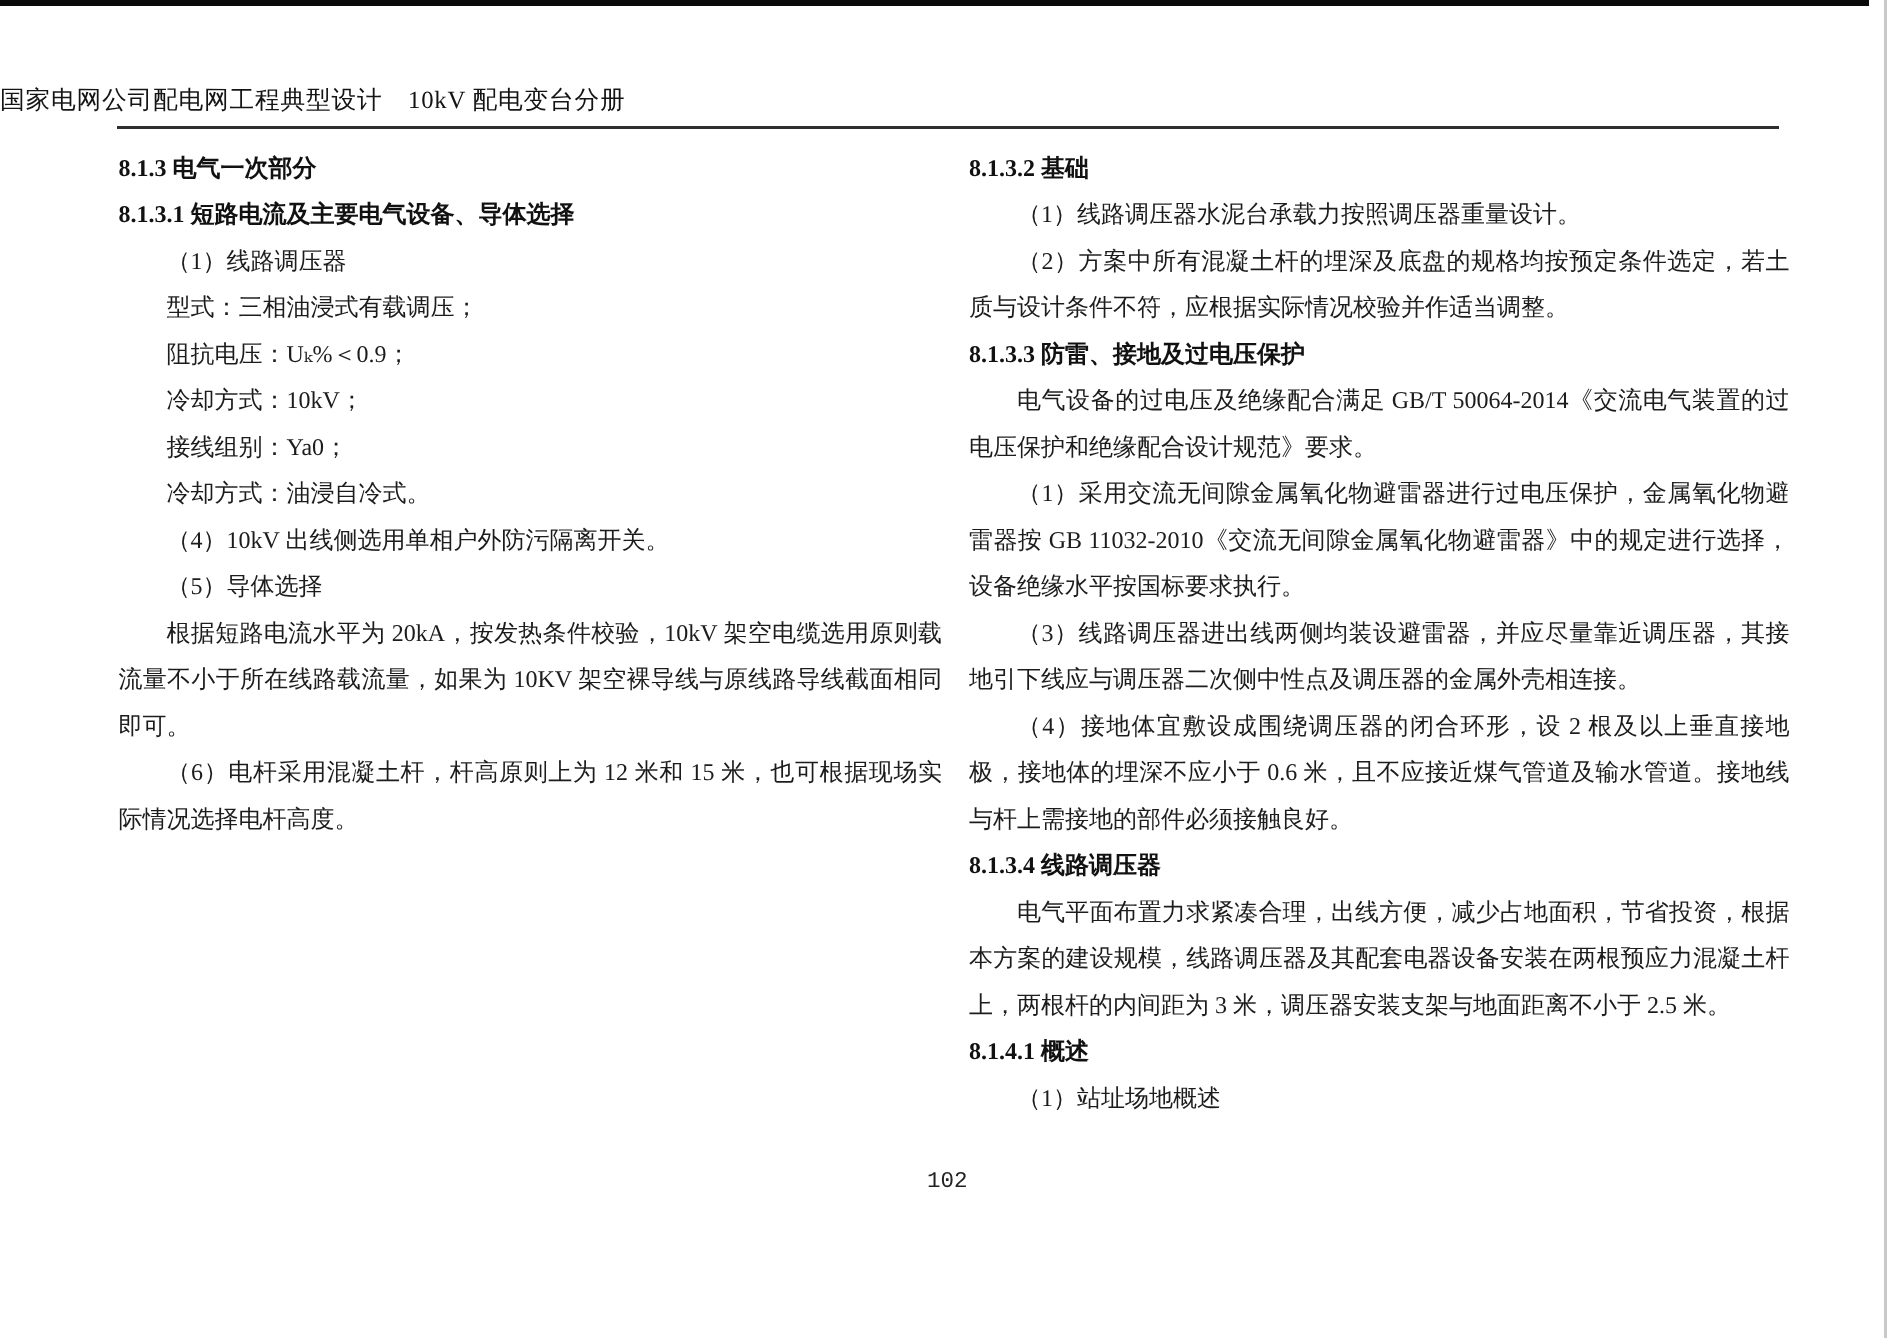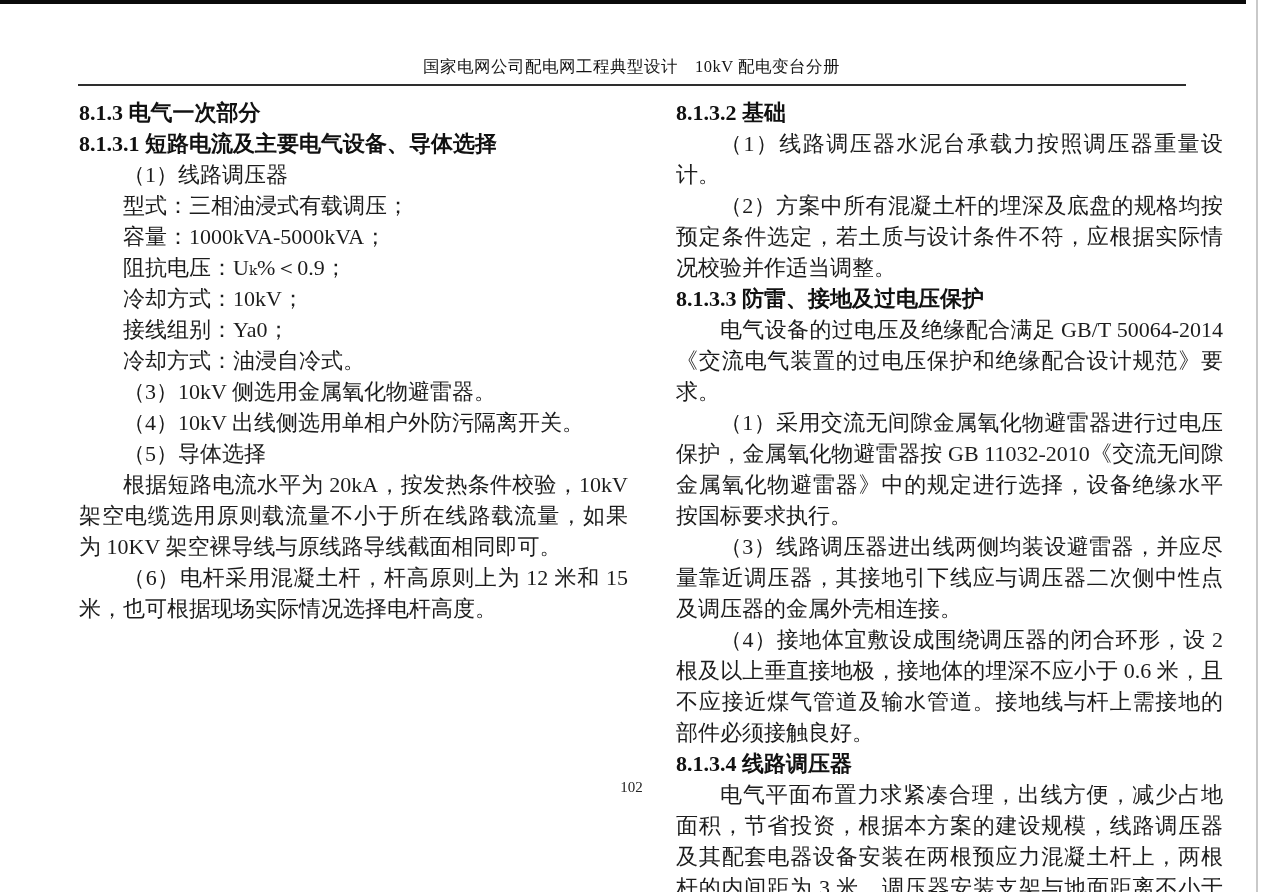--- a/index.html
+++ b/index.html
@@ -17,80 +17,78 @@
     background: #0a0a0a;
   }
   .right-edge-line {
     position: absolute; left: 1256px; top: 0;
     width: 2px; height: 892px;
     background: #c9c9c9;
   }
   .header-title {
     position: absolute; left: 0; top: 56px;
     width: 1263px;
-    text-align: center;
     font-size: 16.5px;
     letter-spacing: 0.5px;
     color: #141414;
   }
   .header-rule {
     position: absolute; left: 78px; top: 84px;
     width: 1108px; height: 2px;
     background: #2e2e2e;
   }
   .column {
     position: absolute; top: 97px;
   }
   .column-left  { left: 79px;  width: 549px; }
-  .column-right { left: 676px; width: 547px; }
+  .column-right { left: 646px; width: 547px; }
   .block {
     margin: 0;
-    font-size: 22px;
+    font-size: 16px;
     line-height: 31px;
     text-align: justify;
     color: #1c1c1c;
   }
   .block.heading {
     font-weight: bold;
     text-align: left;
     text-indent: 0;
     color: #111;
   }
   .block.para {
     text-indent: 2em;
   }
   .page-number {
     position: absolute; left: 0; top: 779px;
     width: 1263px;
     text-align: center;
     font-size: 15px;
     color: #222;
+    font-family: Liberation Mono, monospace;
   }
 </style>
 </head>
 <body>
 
 <div class="top-bar"></div>
 <div class="right-edge-line"></div>
 
 <div class="header-title">国家电网公司配电网工程典型设计　10kV 配电变台分册</div>
 
 <div class="header-rule"></div>
 
 <div class="column column-left">
     <p class="block heading">8.1.3 电气一次部分</p>
     <p class="block heading">8.1.3.1 短路电流及主要电气设备、导体选择</p>
     <p class="block para">（1）线路调压器</p>
     <p class="block para">型式：三相油浸式有载调压；</p>
-    <p class="block para">容量：1000kVA-5000kVA；</p>
     <p class="block para">阻抗电压：Uₖ%＜0.9；</p>
     <p class="block para">冷却方式：10kV；</p>
     <p class="block para">接线组别：Ya0；</p>
     <p class="block para">冷却方式：油浸自冷式。</p>
-    <p class="block para">（3）10kV 侧选用金属氧化物避雷器。</p>
     <p class="block para">（4）10kV 出线侧选用单相户外防污隔离开关。</p>
     <p class="block para">（5）导体选择</p>
     <p class="block para">根据短路电流水平为 20kA，按发热条件校验，10kV 架空电缆选用原则载流量不小于所在线路载流量，如果为 10KV 架空裸导线与原线路导线截面相同即可。</p>
     <p class="block para">（6）电杆采用混凝土杆，杆高原则上为 12 米和 15 米，也可根据现场实际情况选择电杆高度。</p>
   </div>
 
 <div class="column column-right">
     <p class="block heading">8.1.3.2 基础</p>
     <p class="block para">（1）线路调压器水泥台承载力按照调压器重量设计。</p>
     <p class="block para">（2）方案中所有混凝土杆的埋深及底盘的规格均按预定条件选定，若土质与设计条件不符，应根据实际情况校验并作适当调整。</p>

